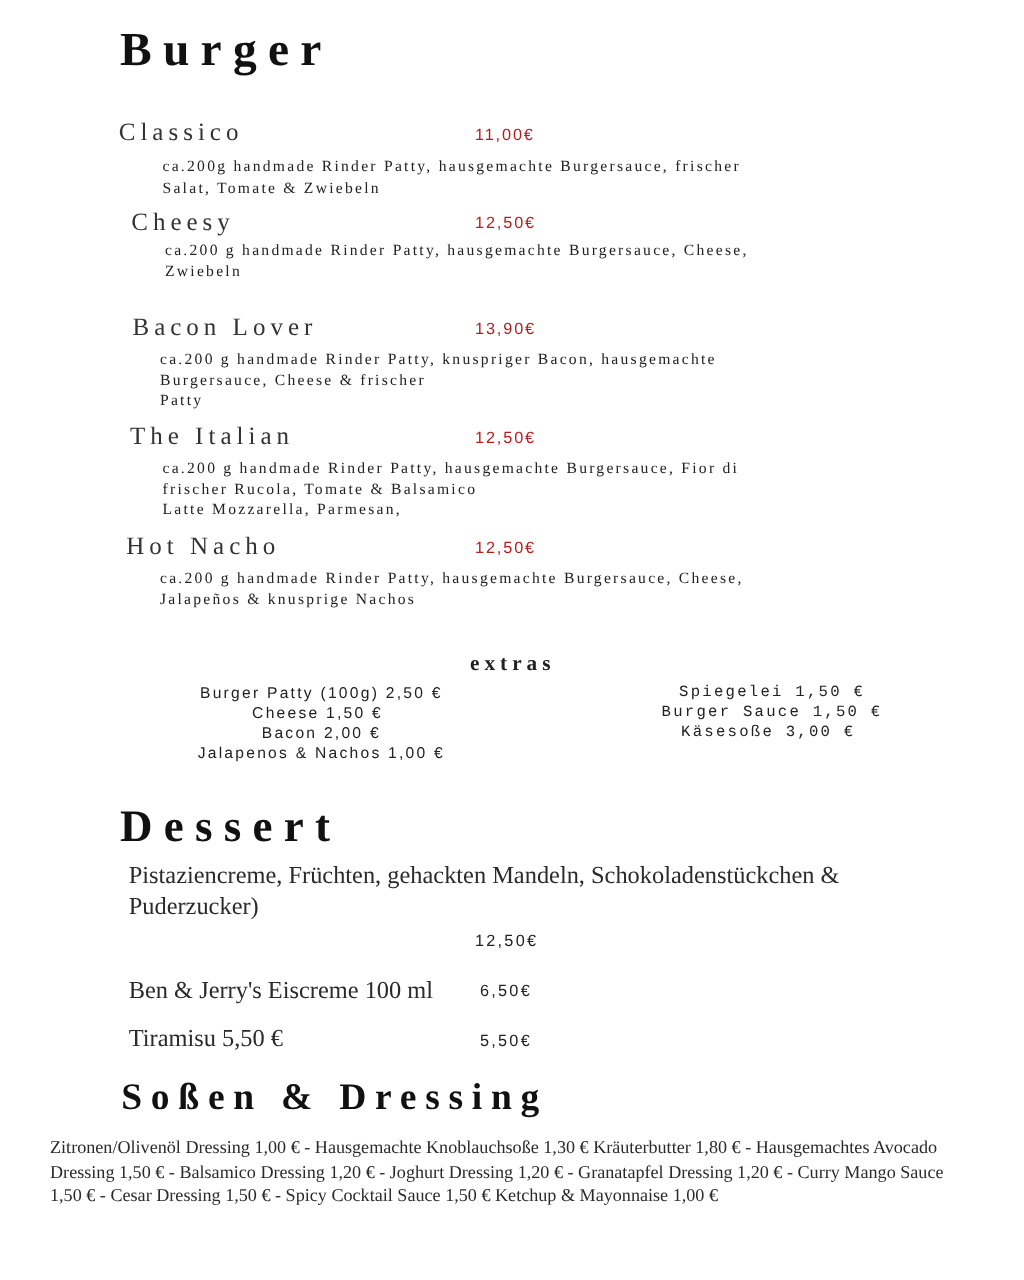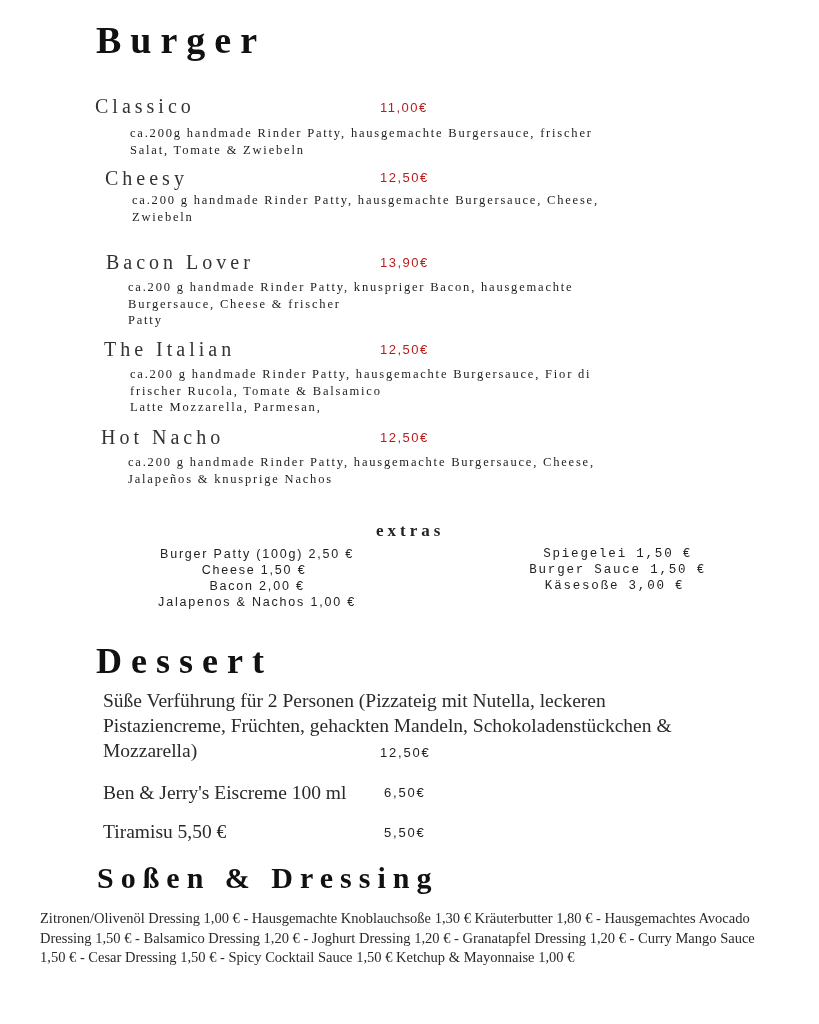--- a/index.html
+++ b/index.html
@@ -77,23 +77,22 @@
 </div>
 <div class="abs extras-col extras-right">
   <div>Spiegelei 1,50 €</div>
   <div>Burger Sauce 1,50 €</div>
   <div style="padding-right:6px;">Käsesoße 3,00 €</div>
 </div>
 
 <div class="abs section-title dessert-title">Dessert</div>
 
 <div class="abs dessert-text" style="left:103px; top:688px;">
-  <div>Süße Verführung für 2 Personen (Pizzateig mit Nutella, leckeren</div>
   <div>Pistaziencreme, Früchten, gehackten Mandeln, Schokoladenstückchen &amp;</div>
-  <div>Mozzarella)</div>
+  <div>Puderzucker)</div>
 </div>
 <div class="abs dessert-price" style="left:380px; top:745px;">12,50€</div>
 
 <div class="abs dessert-text" style="left:103px; top:780px;">Ben &amp; Jerry's Eiscreme 100 ml</div>
 <div class="abs dessert-price" style="left:384px; top:785px;">6,50€</div>
 
 <div class="abs dessert-text" style="left:103px; top:819px;">Tiramisu 5,50 €</div>
 <div class="abs dessert-price" style="left:384px; top:825px;">5,50€</div>
 
 <div class="abs section-title sauce-title">Soßen &amp; Dressing</div>

